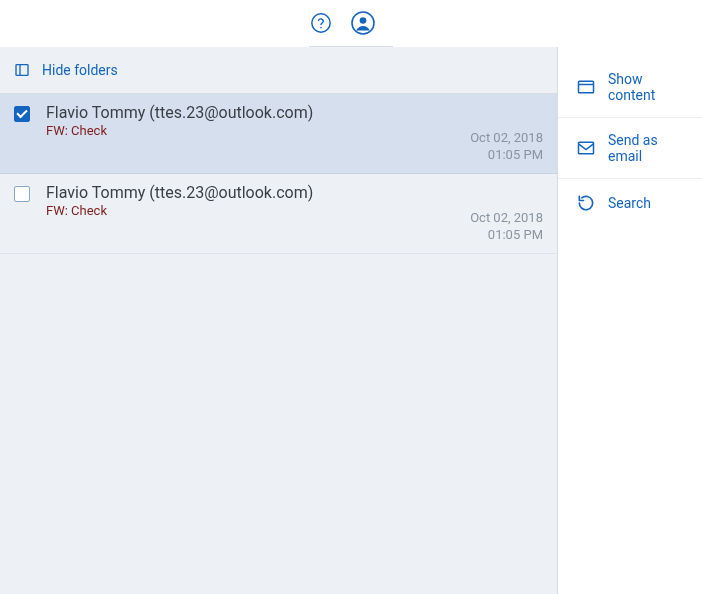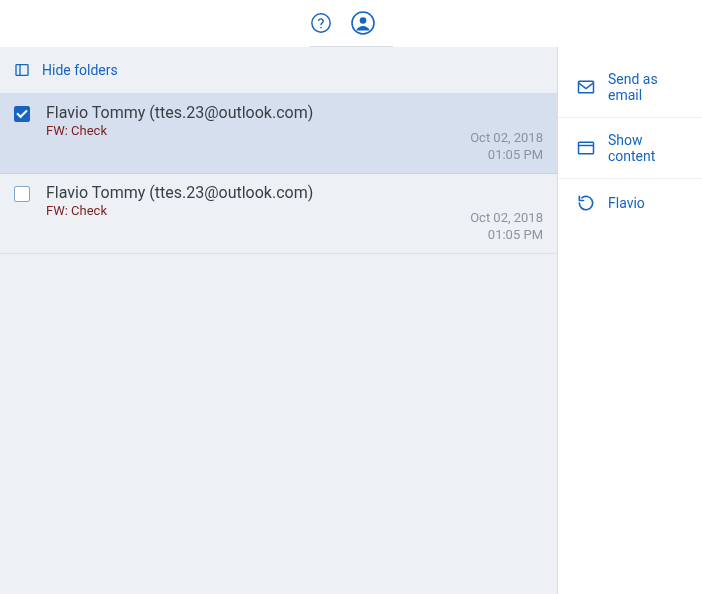--- a/index.html
+++ b/index.html
@@ -235,38 +235,38 @@
         </div>
 
       </div>
     </div>
 
     <div class="right">
       <div class="action">
         <span class="ic">
           <svg viewBox="0 0 24 24" width="20" height="20" fill="none" stroke="#1565c0" stroke-width="1.8">
             <rect x="3" y="5" width="18" height="14" rx="1"></rect>
+            <line x1="3" y1="9" x2="21" y2="9"></line>
+          </svg>
+        </span>
+        <span>Show content</span>
+      </div>
+      <div class="action">
+        <span class="ic">
+          <svg viewBox="0 0 24 24" width="20" height="20" fill="none" stroke="#1565c0" stroke-width="1.8">
+            <rect x="3" y="5" width="18" height="14" rx="1"></rect>
             <path d="M3 7l9 7 9-7"></path>
           </svg>
         </span>
         <span>Send as email</span>
-      </div>
-      <div class="action">
-        <span class="ic">
-          <svg viewBox="0 0 24 24" width="20" height="20" fill="none" stroke="#1565c0" stroke-width="1.8">
-            <rect x="3" y="5" width="18" height="14" rx="1"></rect>
-            <line x1="3" y1="9" x2="21" y2="9"></line>
-          </svg>
-        </span>
-        <span>Show content</span>
       </div>
       <div class="action">
         <span class="ic">
           <svg viewBox="0 0 24 24" width="20" height="20" fill="none" stroke="#1565c0" stroke-width="2">
             <path d="M4 12a8 8 0 1 0 3-6.2" stroke-linecap="round"></path>
             <path d="M4 4v5h5" stroke-linecap="round" stroke-linejoin="round"></path>
           </svg>
         </span>
-        <span>Flavio</span>
+        <span>Search</span>
       </div>
     </div>
   </div>
 </div>
 
 </body></html>

